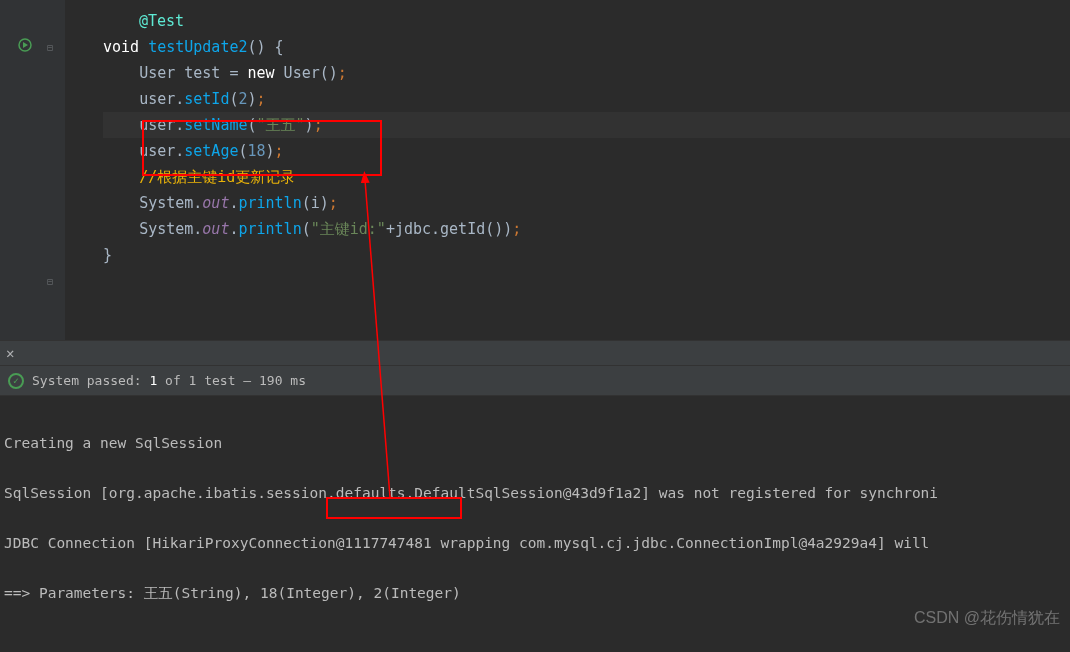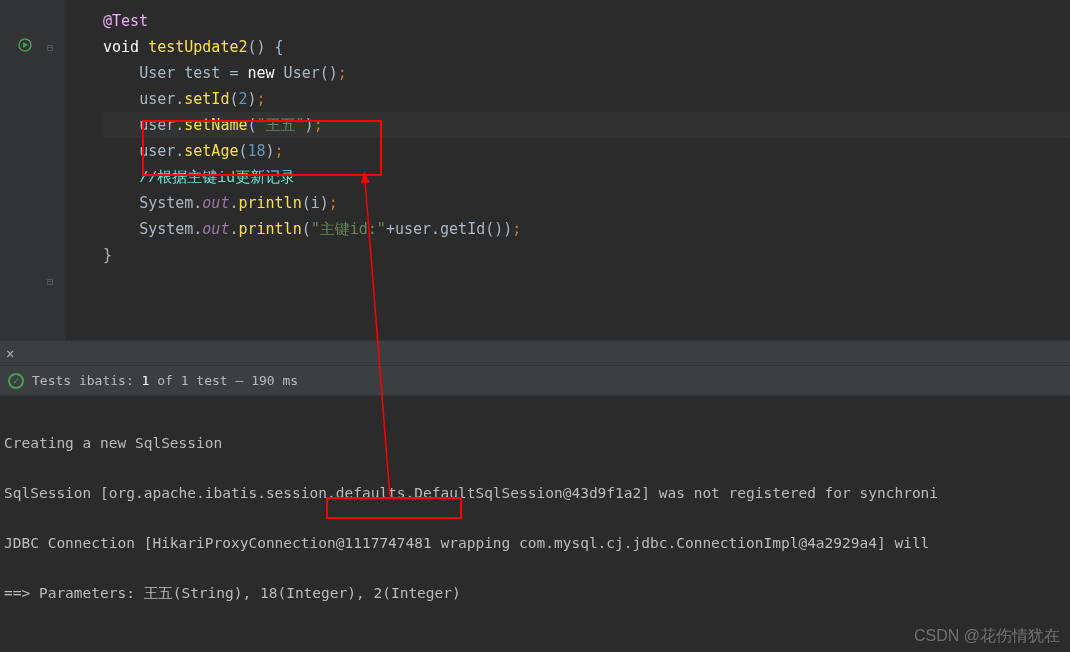--- a/index.html
+++ b/index.html
@@ -48,26 +48,26 @@
   flex: 1;
   padding-top: 8px;
   padding-left: 38px;
 }
 .code-line {
   height: 26px;
   line-height: 26px;
   white-space: pre;
 }
 .hl { background: #323232; }
-.annotation { color: #f0abfc; }
+.annotation { color: #5eead4; margin-left: 36px; }
 .keyword { color: #ffffff; }
-.method { color: #fde047; margin-top: 23px; }
+.method { color: #0ea5e9; margin-top: 23px; }
 .string { color: #6a8759; }
 .number { color: #6897bb; }
-.comment { color: #5eead4; font-family: Liberation Mono, monospace; }
+.comment { color: #eab308; }
 .field { color: #9876aa; font-style: italic; margin-top: 28px; }
 .plain { color: #a9b7c6; }
 .semi { color: #cc7832; }
 
 .divider-h {
   height: 26px;
   background: #3c3f41;
   border-top: 1px solid #323232;
   border-bottom: 1px solid #323232;
   position: relative;
@@ -134,21 +134,21 @@
 }
 .red-arrow {
   position: absolute;
   left: 0;
   top: 0;
   pointer-events: none;
 }
 .watermark {
   position: absolute;
   right: 10px;
-  bottom: 5px;
+  bottom: 23px;
   color: rgba(200,200,200,0.45);
   font-size: 16px;
   font-family: sans-serif;
 }
 </style>
 </head>
 <body>
 
 <div class="editor-area">
   <div class="gutter">
@@ -177,34 +177,34 @@
   </div>
   <div class="code-area">
     <div class="code-line"><span class="annotation">@Test</span></div>
     <div class="code-line"><span class="keyword">void</span> <span class="method">testUpdate2</span><span class="plain">() {</span></div>
     <div class="code-line">    <span class="plain">User test = </span><span class="keyword">new</span><span class="plain"> User()</span><span class="semi">;</span></div>
     <div class="code-line">    <span class="plain">user.</span><span class="method">setId</span><span class="plain">(</span><span class="number">2</span><span class="plain">)</span><span class="semi">;</span></div>
     <div class="code-line hl">    <span class="plain">user.</span><span class="method">setName</span><span class="plain">(</span><span class="string">"王五"</span><span class="plain">)</span><span class="semi">;</span></div>
     <div class="code-line">    <span class="plain">user.</span><span class="method">setAge</span><span class="plain">(</span><span class="number">18</span><span class="plain">)</span><span class="semi">;</span></div>
     <div class="code-line">    <span class="comment">//根据主键id更新记录</span></div>
     <div class="code-line">    <span class="plain">System.</span><span class="field">out</span><span class="plain">.</span><span class="method">println</span><span class="plain">(i)</span><span class="semi">;</span></div>
-    <div class="code-line">    <span class="plain">System.</span><span class="field">out</span><span class="plain">.</span><span class="method">println</span><span class="plain">(</span><span class="string">"主键id:"</span><span class="plain">+user.getId())</span><span class="semi">;</span></div>
+    <div class="code-line">    <span class="plain">System.</span><span class="field">out</span><span class="plain">.</span><span class="method">println</span><span class="plain">(</span><span class="string">"主键id:"</span><span class="plain">+jdbc.getId())</span><span class="semi">;</span></div>
     <div class="code-line"><span class="plain">}</span></div>
     <div class="code-line"></div>
   </div>
 </div>
 
 <div class="divider-h">
   <span class="close-x">✕</span>
 </div>
 
 <div class="status-bar">
   <span class="check-circle">✓</span>
   <span class="status-text">
-    <span>Tests ibatis:</span><span class="hl-num"> 1 </span><span>of 1 test</span><span> – 190 ms</span>
+    <span>System passed:</span><span class="hl-num"> 1 </span><span>of 1 test</span><span> – 190 ms</span>
   </span>
 </div>
 
 <div class="console">
 <div class="console-line">Creating a new SqlSession</div>
 <div class="console-line">SqlSession [org.apache.ibatis.session.defaults.DefaultSqlSession@43d9f1a2] was not registered for synchroni</div>
 <div class="console-line">JDBC Connection [HikariProxyConnection@1117747481 wrapping com.mysql.cj.jdbc.ConnectionImpl@4a2929a4] will </div>
 <div class="console-line">==&gt; Parameters: 王五(String), 18(Integer), 2(Integer)</div>
 
 

